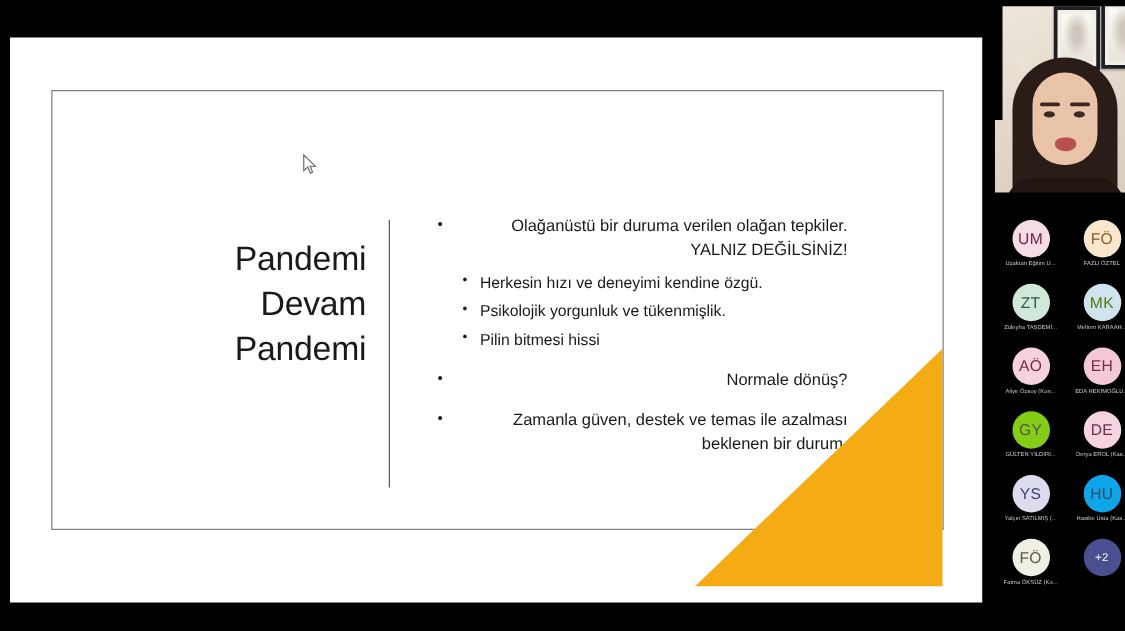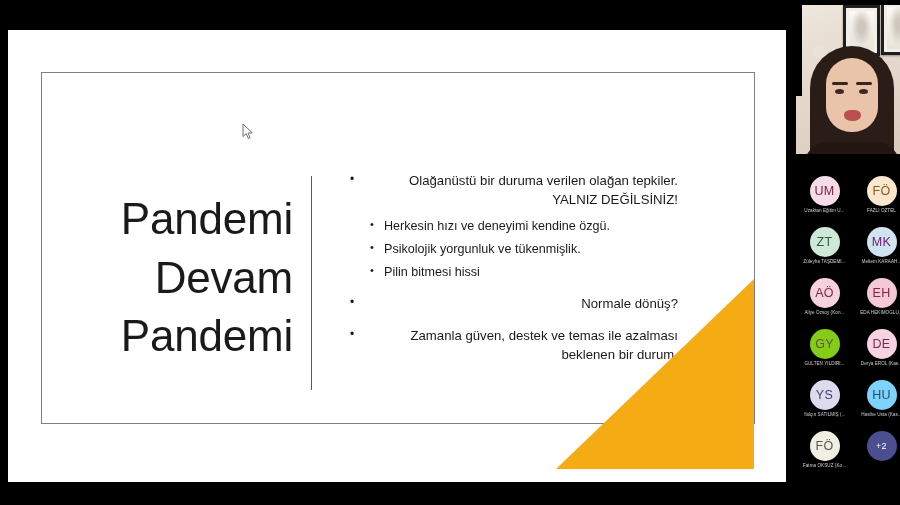--- a/index.html
+++ b/index.html
@@ -54,21 +54,21 @@
   }
 
   
   .slide-title {
     position: absolute;
     left: 55px;
     top: 160px;
     width: 230px;
     text-align: right;
     font-family: "Liberation Sans", sans-serif;
-    font-size: 44px;
+    font-size: 27px;
     line-height: 1.33;
     font-weight: 400;
     color: #1a1a1a;
     letter-spacing: -0.2px;
   }
   .slide-title .tline { display: block; white-space: nowrap; }
 
   
   .title-divider {
     position: absolute;
@@ -374,21 +374,21 @@
         <div class="avatar" style="background:#fbe7cd;color:#8a5a22">FÖ</div>
         <div class="tile-name">FAZLI ÖZTEL</div>
       </div>
 
       <div class="tile">
         <div class="avatar" style="background:#cfe8d8;color:#2f5a48">ZT</div>
         <div class="tile-name">Züleyha TAŞDEMİ...</div>
       </div>
 
       <div class="tile">
-        <div class="avatar" style="background:#cfe4ee;color:#701a75">MK</div>
+        <div class="avatar" style="background:#cfe4ee;color:#4d7c0f">MK</div>
         <div class="tile-name">Meltem KARAAH...</div>
       </div>
 
       <div class="tile">
         <div class="avatar" style="background:#f6d2dc;color:#7b2a45">AÖ</div>
         <div class="tile-name">Aliye Özsoy (Kon...</div>
       </div>
 
       <div class="tile">
         <div class="avatar" style="background:#f4c9d7;color:#7b2a45">EH</div>
@@ -404,21 +404,21 @@
         <div class="avatar" style="background:#f6d3e0;color:#7b2a45">DE</div>
         <div class="tile-name">Derya EROL (Kas...</div>
       </div>
 
       <div class="tile">
         <div class="avatar" style="background:#dcdcee;color:#3e3f6e">YS</div>
         <div class="tile-name">Yalçın SATILMIŞ (...</div>
       </div>
 
       <div class="tile">
-        <div class="avatar" style="background:#7dd3fc;color:#2a4c6e">HU</div>
+        <div class="avatar" style="background:#0ea5e9;color:#2a4c6e">HU</div>
         <div class="tile-name">Hasibe Usta (Kas...</div>
       </div>
 
       <div class="tile">
         <div class="avatar" style="background:#f0efe4;color:#5c5a46">FÖ</div>
         <div class="tile-name">Fatma ÖKSÜZ (Ko...</div>
       </div>
 
       <div class="tile">
         <div class="avatar overflow">+2</div>

